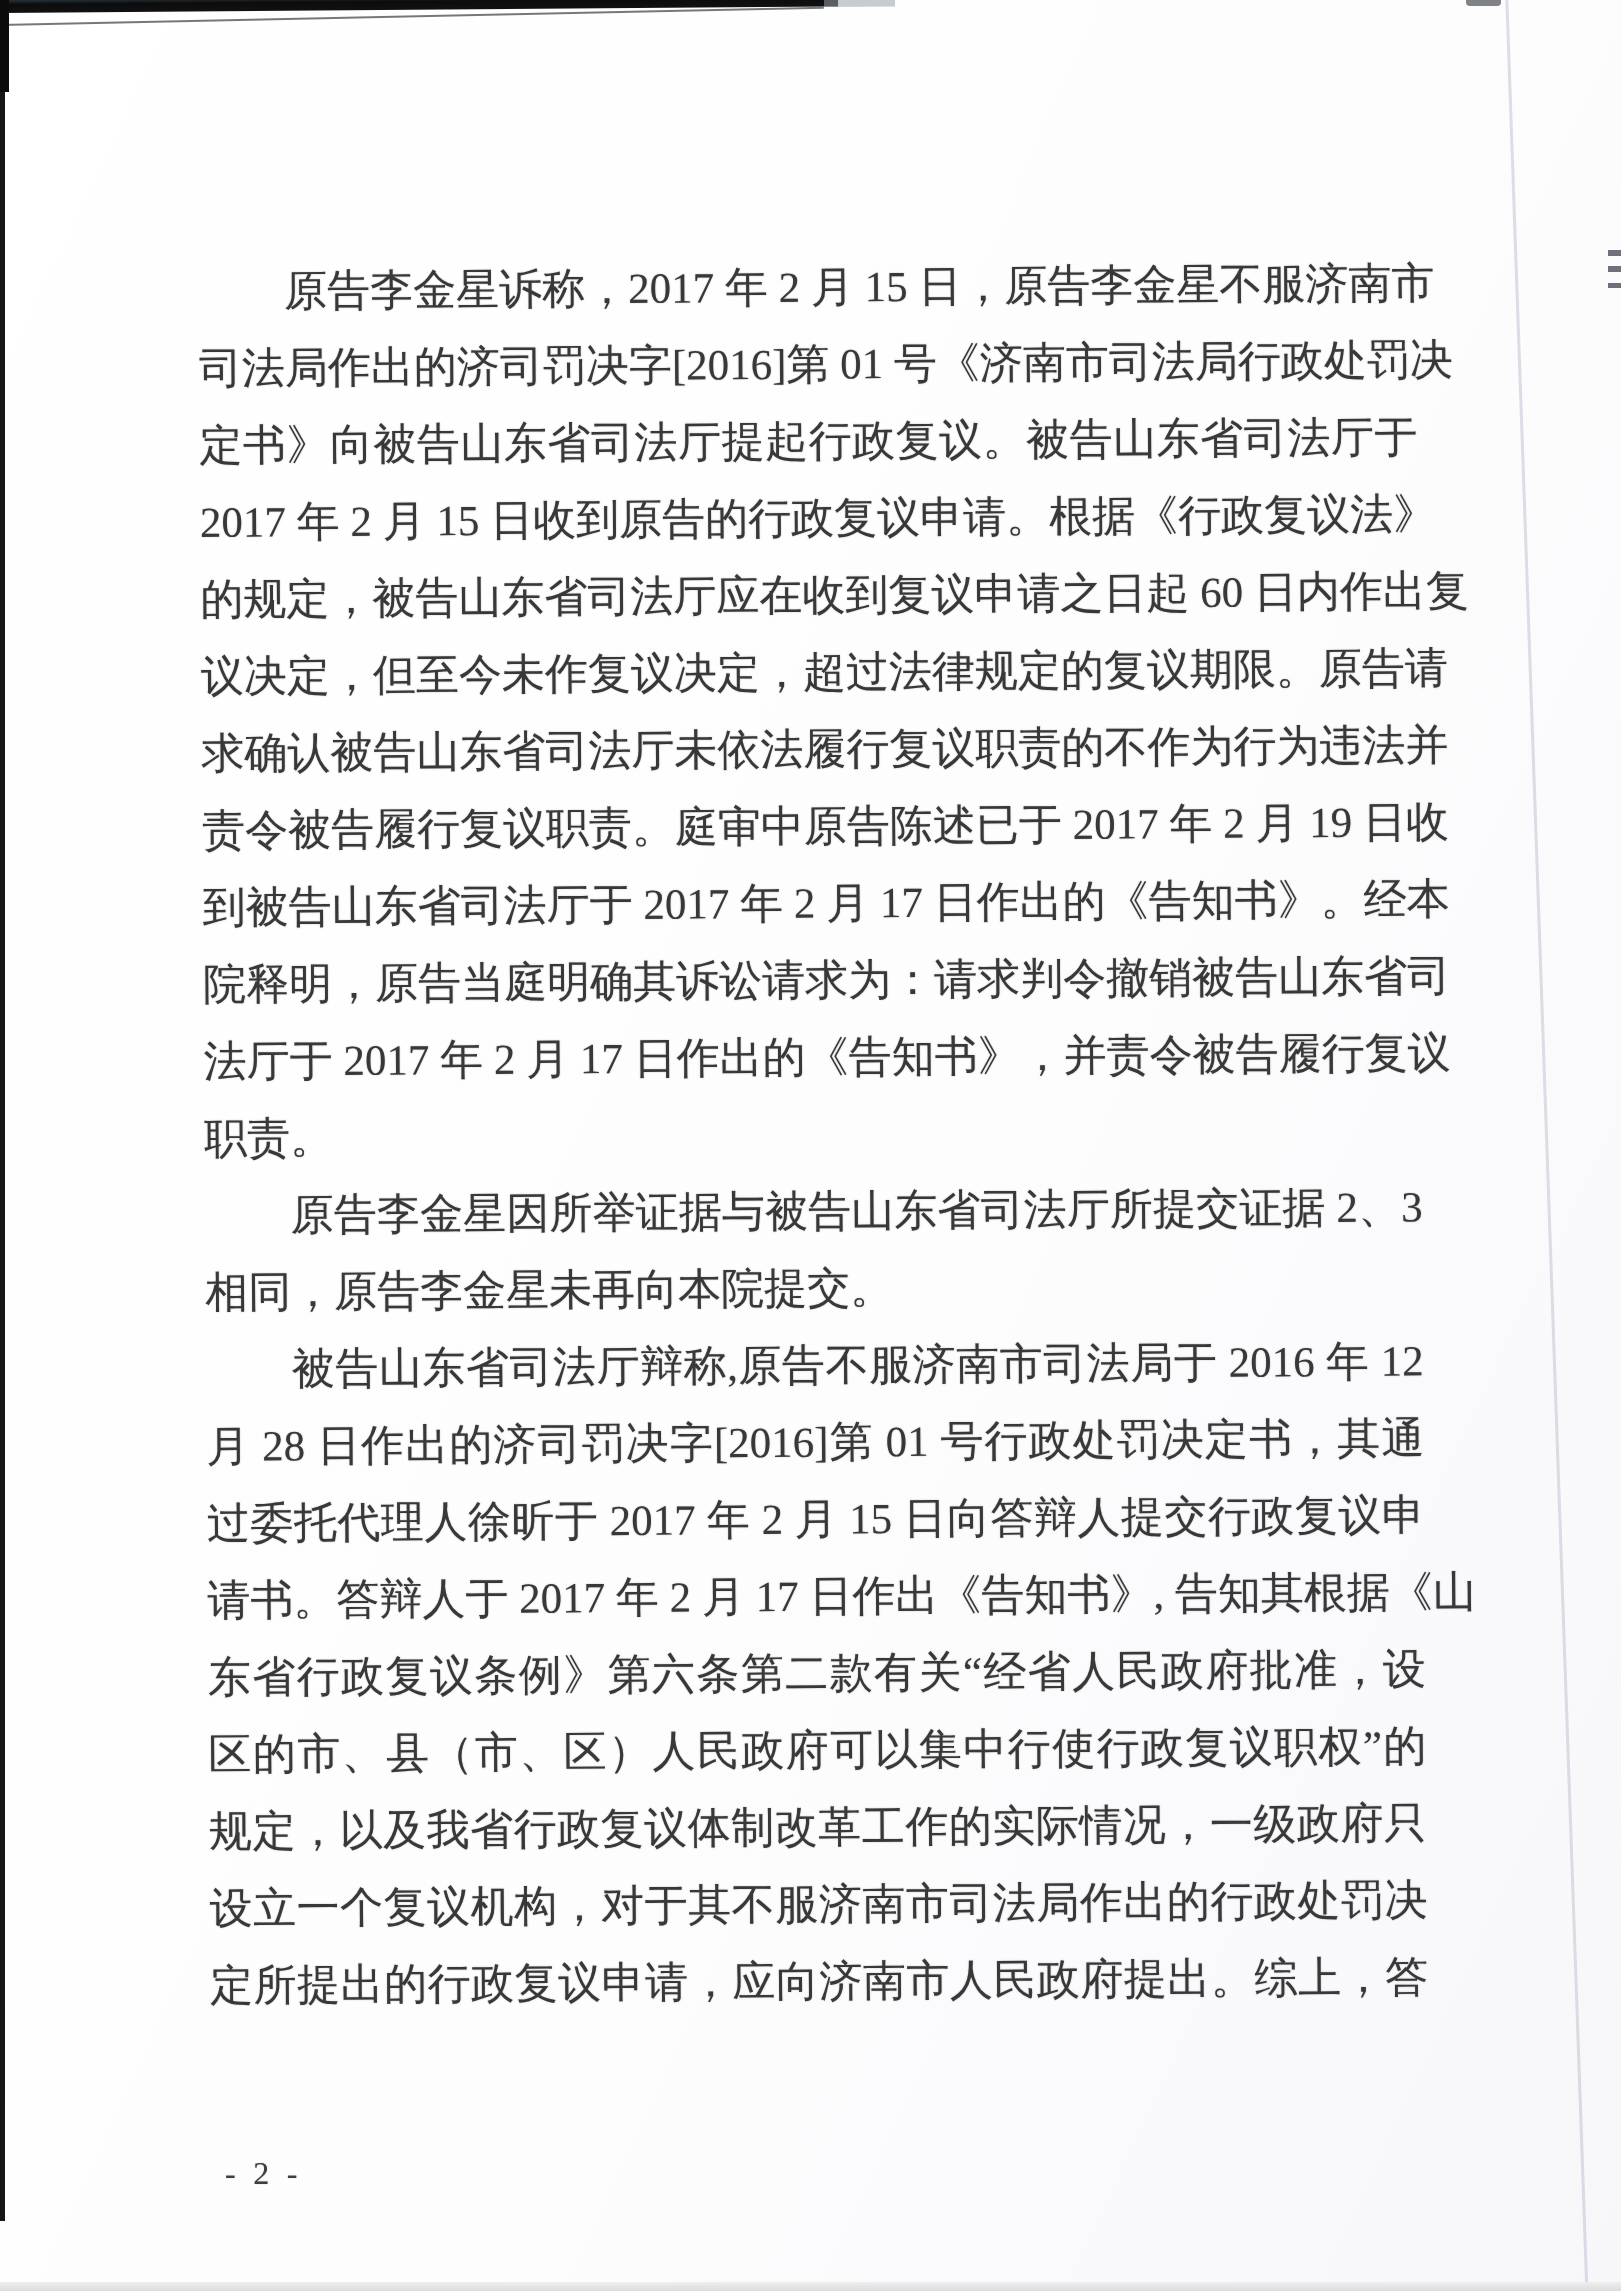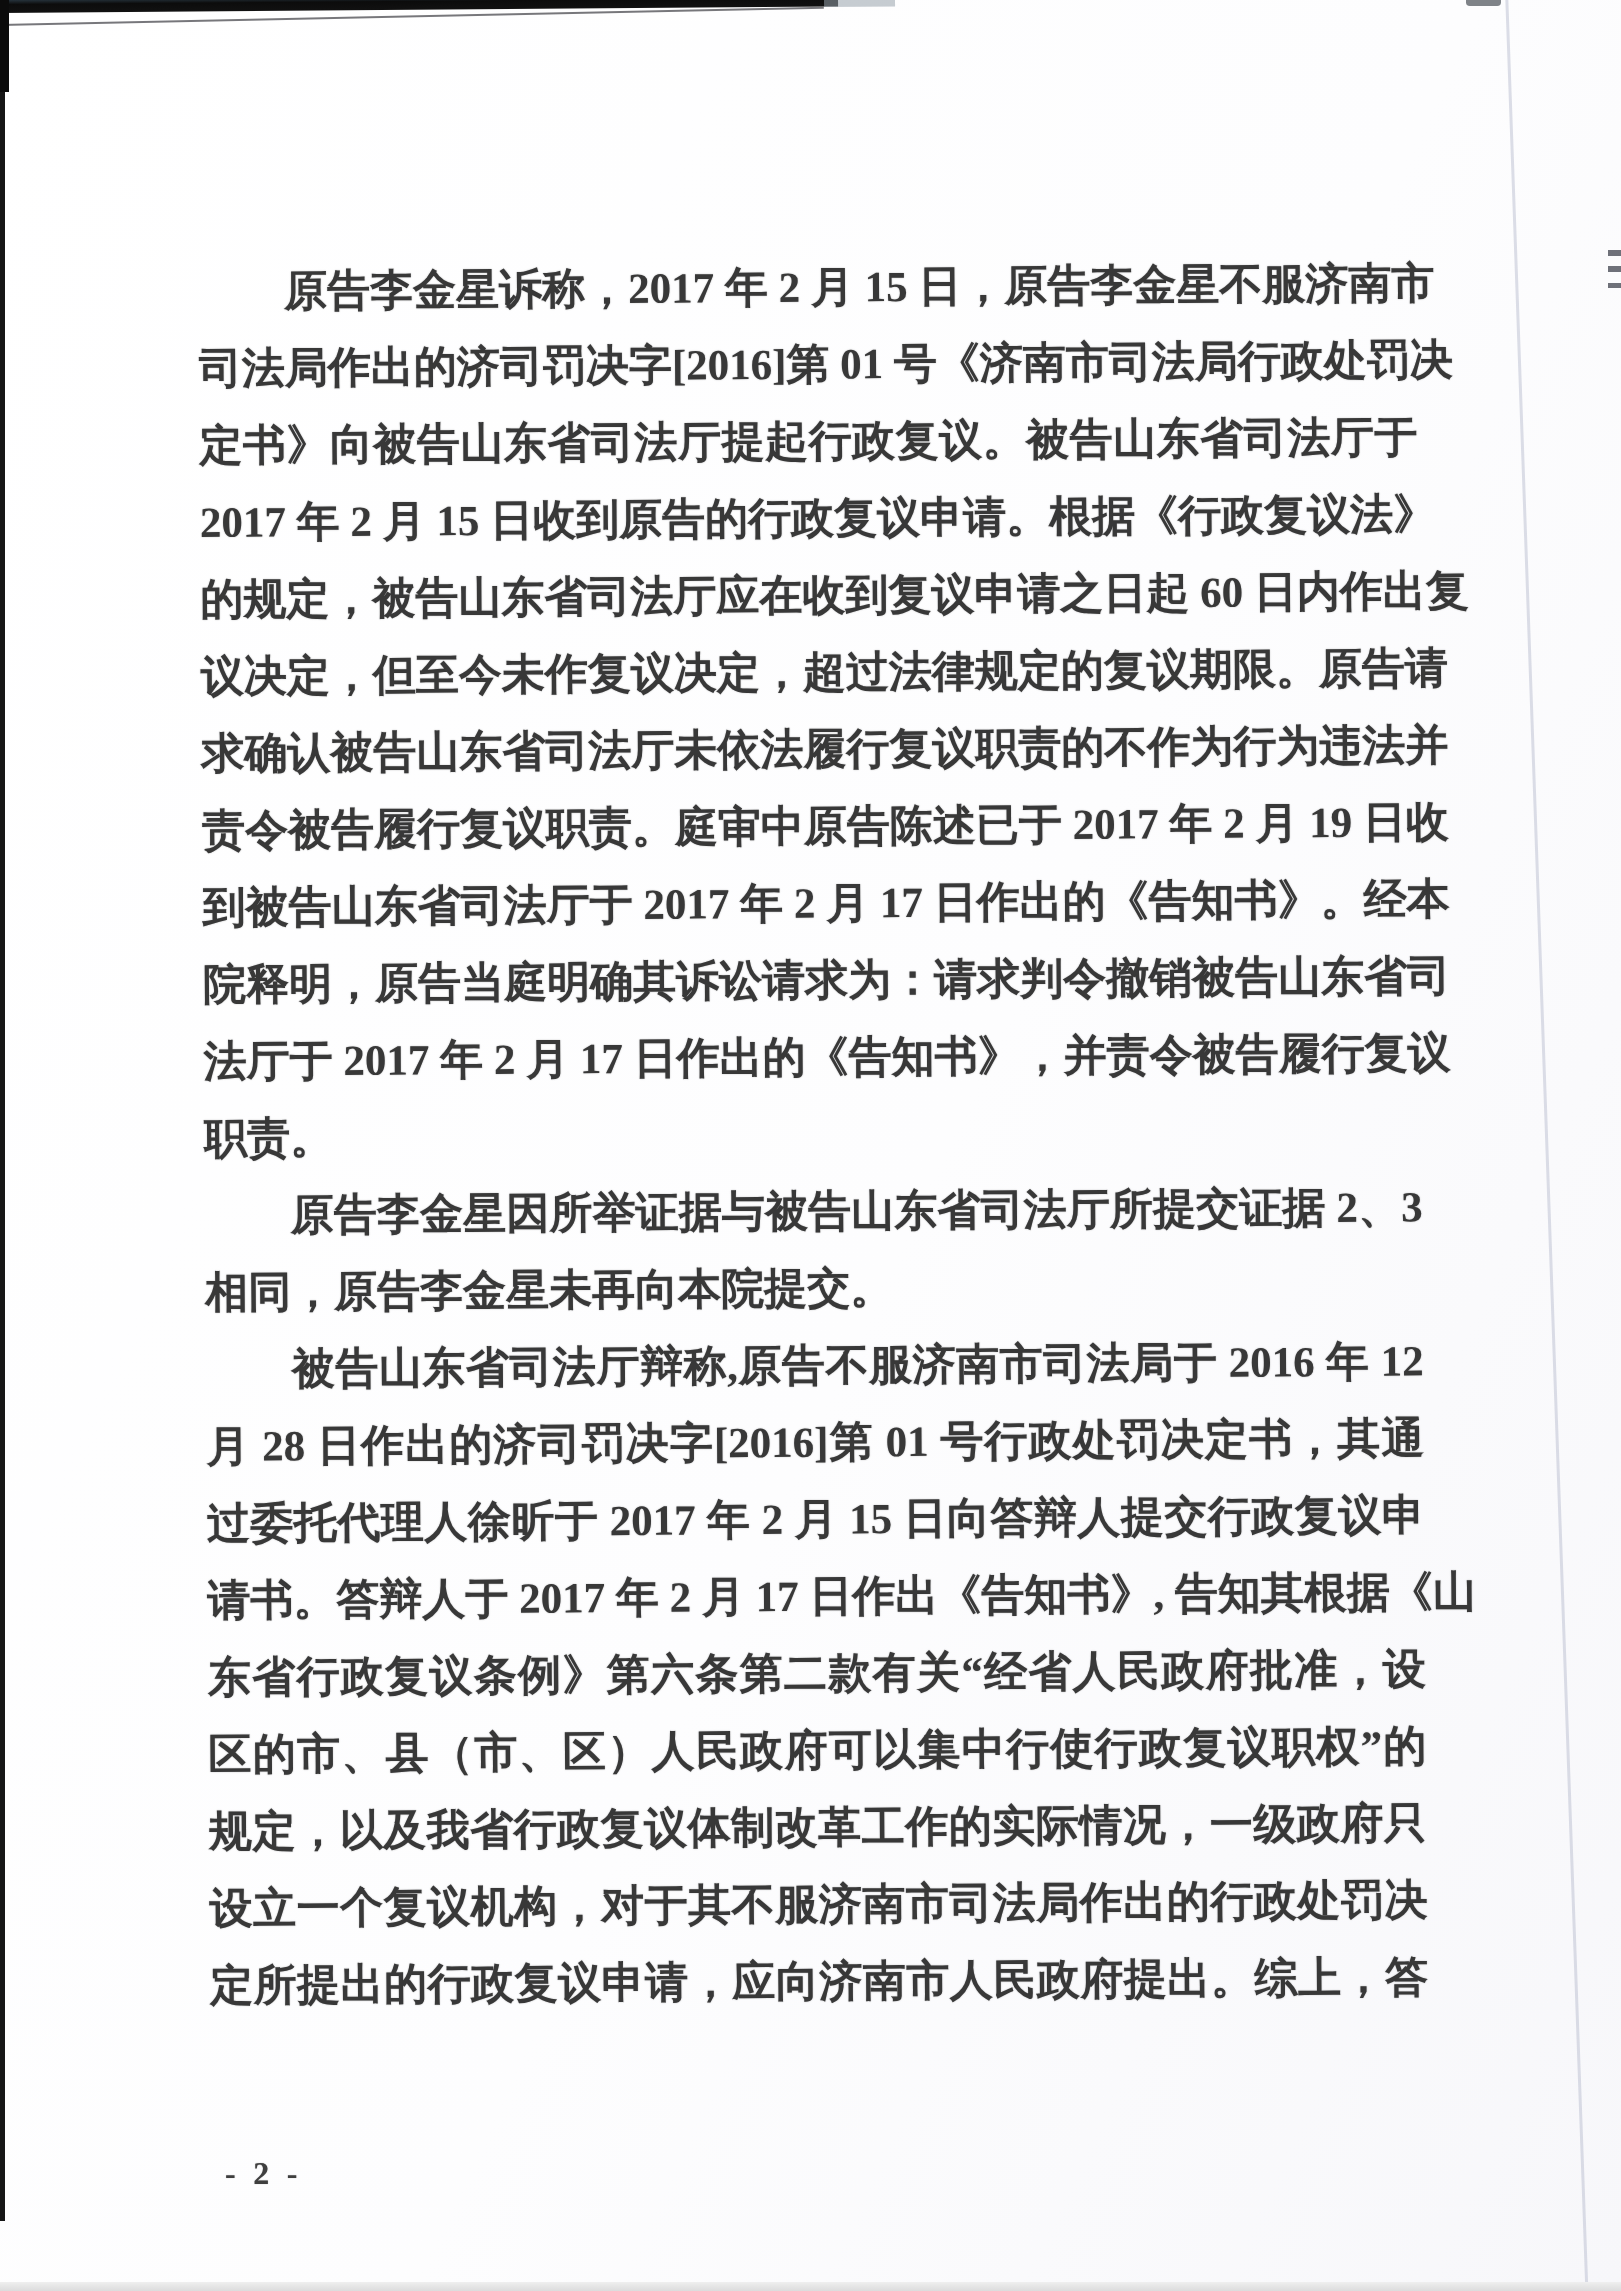--- a/index.html
+++ b/index.html
@@ -12,21 +12,20 @@
   html,body{margin:0;padding:0;}
   body{
     width:1622px;height:2291px;
     background:#ffffff;
     font-family:"Liberation Serif","DejaVu Serif",serif;
   }
   .page{
     position:relative;width:1622px;height:2291px;overflow:hidden;
     background:linear-gradient(115deg,#ffffff 0%,#fdfdfe 55%,#f7f7fa 100%);
     background-color:var(--paper);
-    font-weight:bold;
   }
   
   .top-bar{
     position:absolute;left:0;top:0;width:838px;height:12.5px;
     transform:rotate(-0.45deg);transform-origin:left top;
     background:linear-gradient(180deg,#26333c 0%,var(--scan-bar) 35%,#111 100%);
   }
   .top-bar-tail{
     position:absolute;left:824px;top:-1px;width:71px;height:7.7px;
     transform:rotate(-0.5deg);transform-origin:left top;

